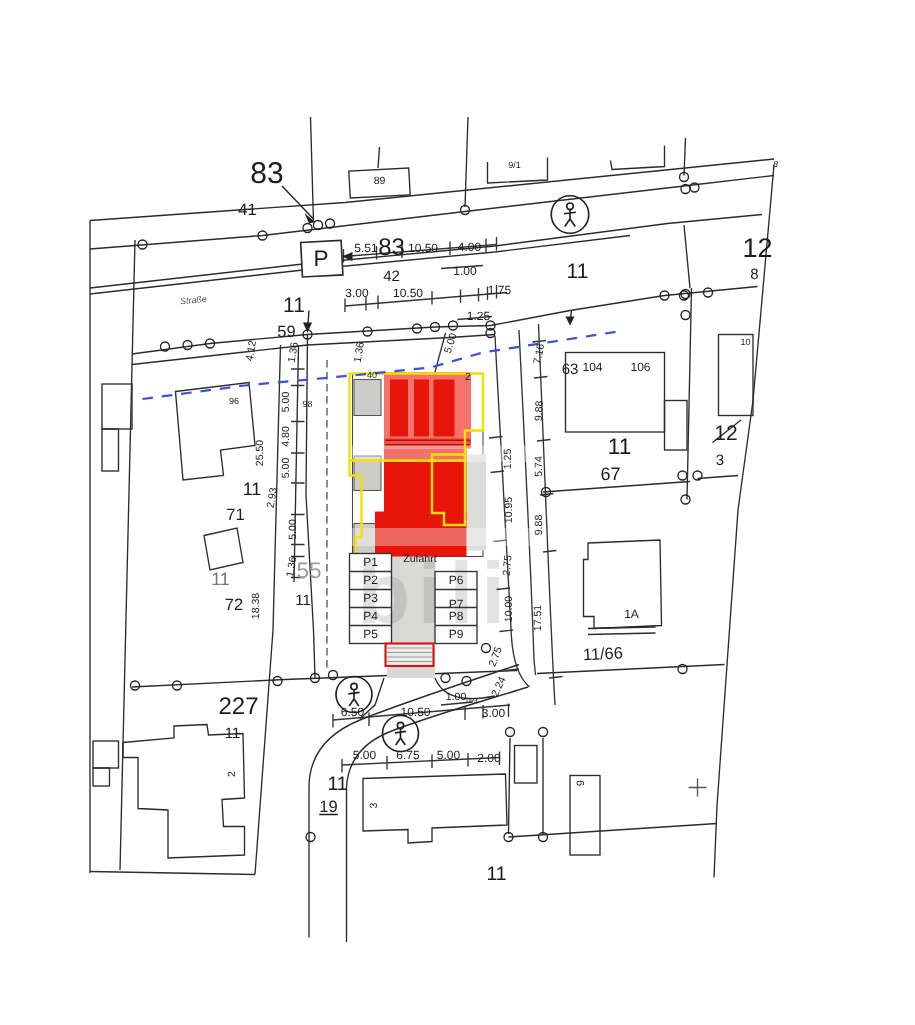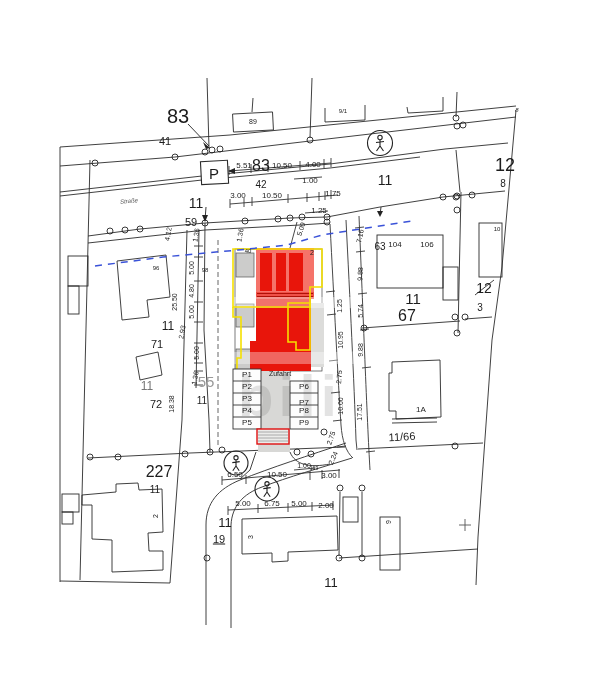--- a/index.html
+++ b/index.html
@@ -268,21 +268,21 @@
       <span class="lbl" style="left: 157px; top: 344px; font-size: 11px; color: rgb(28, 28, 28); transform: translate(-50%, -50%) rotate(0deg);">71</span>
       <span class="lbl" style="left: 206px; top: 381px; font-size: 15px; color: rgb(153, 153, 153); transform: translate(-50%, -50%) rotate(0deg);">55</span>
       <span class="lbl" style="left: 202px; top: 401px; font-size: 10px; color: rgb(28, 28, 28); transform: translate(-50%, -50%) rotate(0deg);">11</span>
       <span class="lbl" style="left: 147px; top: 386px; font-size: 12px; color: rgb(119, 119, 119); transform: translate(-50%, -50%) rotate(0deg);">11</span>
       <span class="lbl" style="left: 156px; top: 404px; font-size: 11px; color: rgb(28, 28, 28); transform: translate(-50%, -50%) rotate(0deg);">72</span>
       <span class="lbl" style="left: 171px; top: 404px; font-size: 7px; color: rgb(28, 28, 28); transform: translate(-50%, -50%) rotate(-90deg);">18.38</span>
       <span class="lbl" style="left: 395px; top: 245px; font-size: 8px; color: rgb(28, 28, 28); transform: translate(-50%, -50%) rotate(0deg);">104</span>
       <span class="lbl" style="left: 427px; top: 245px; font-size: 8px; color: rgb(28, 28, 28); transform: translate(-50%, -50%) rotate(0deg);">106</span>
       <span class="lbl" style="left: 497px; top: 229px; font-size: 6px; color: rgb(28, 28, 28); transform: translate(-50%, -50%) rotate(0deg);">10</span>
       <span class="lbl" style="left: 413px; top: 298px; font-size: 15px; color: rgb(28, 28, 28); transform: translate(-50%, -50%) rotate(0deg);">11</span>
-      <span class="lbl" style="left: 407px; top: 316px; font-size: 16px; color: rgb(28, 28, 28); transform: translate(-50%, -50%) rotate(0deg);">67</span>
+      <span class="lbl" style="left: 407px; top: 316px; font-size: 12px; color: rgb(28, 28, 28); transform: translate(-50%, -50%) rotate(0deg);">67</span>
       <span class="lbl" style="left: 484px; top: 288px; font-size: 14px; color: rgb(28, 28, 28); transform: translate(-50%, -50%) rotate(0deg);">12</span>
       <span class="lbl" style="left: 480px; top: 308px; font-size: 10px; color: rgb(28, 28, 28); transform: translate(-50%, -50%) rotate(0deg);">3</span>
       <span class="lbl" style="left: 339px; top: 306px; font-size: 7px; color: rgb(28, 28, 28); transform: translate(-50%, -50%) rotate(-90deg);">1.25</span>
       <span class="lbl" style="left: 340px; top: 340px; font-size: 7px; color: rgb(28, 28, 28); transform: translate(-50%, -50%) rotate(-90deg);">10.95</span>
       <span class="lbl" style="left: 339px; top: 377px; font-size: 7px; color: rgb(28, 28, 28); transform: translate(-50%, -50%) rotate(-85deg);">2.75</span>
       <span class="lbl" style="left: 340px; top: 406px; font-size: 7px; color: rgb(28, 28, 28); transform: translate(-50%, -50%) rotate(-90deg);">10.00</span>
       <span class="lbl" style="left: 331px; top: 438px; font-size: 7px; color: rgb(28, 28, 28); transform: translate(-50%, -50%) rotate(-70deg);">2.75</span>
       <span class="lbl" style="left: 333px; top: 458px; font-size: 7px; color: rgb(28, 28, 28); transform: translate(-50%, -50%) rotate(-65deg);">2.24</span>
       <span class="lbl" style="left: 360px; top: 236px; font-size: 7px; color: rgb(28, 28, 28); transform: translate(-50%, -50%) rotate(-78deg);">7.16</span>
       <span class="lbl" style="left: 360px; top: 274px; font-size: 7px; color: rgb(28, 28, 28); transform: translate(-50%, -50%) rotate(-87deg);">9.88</span>

